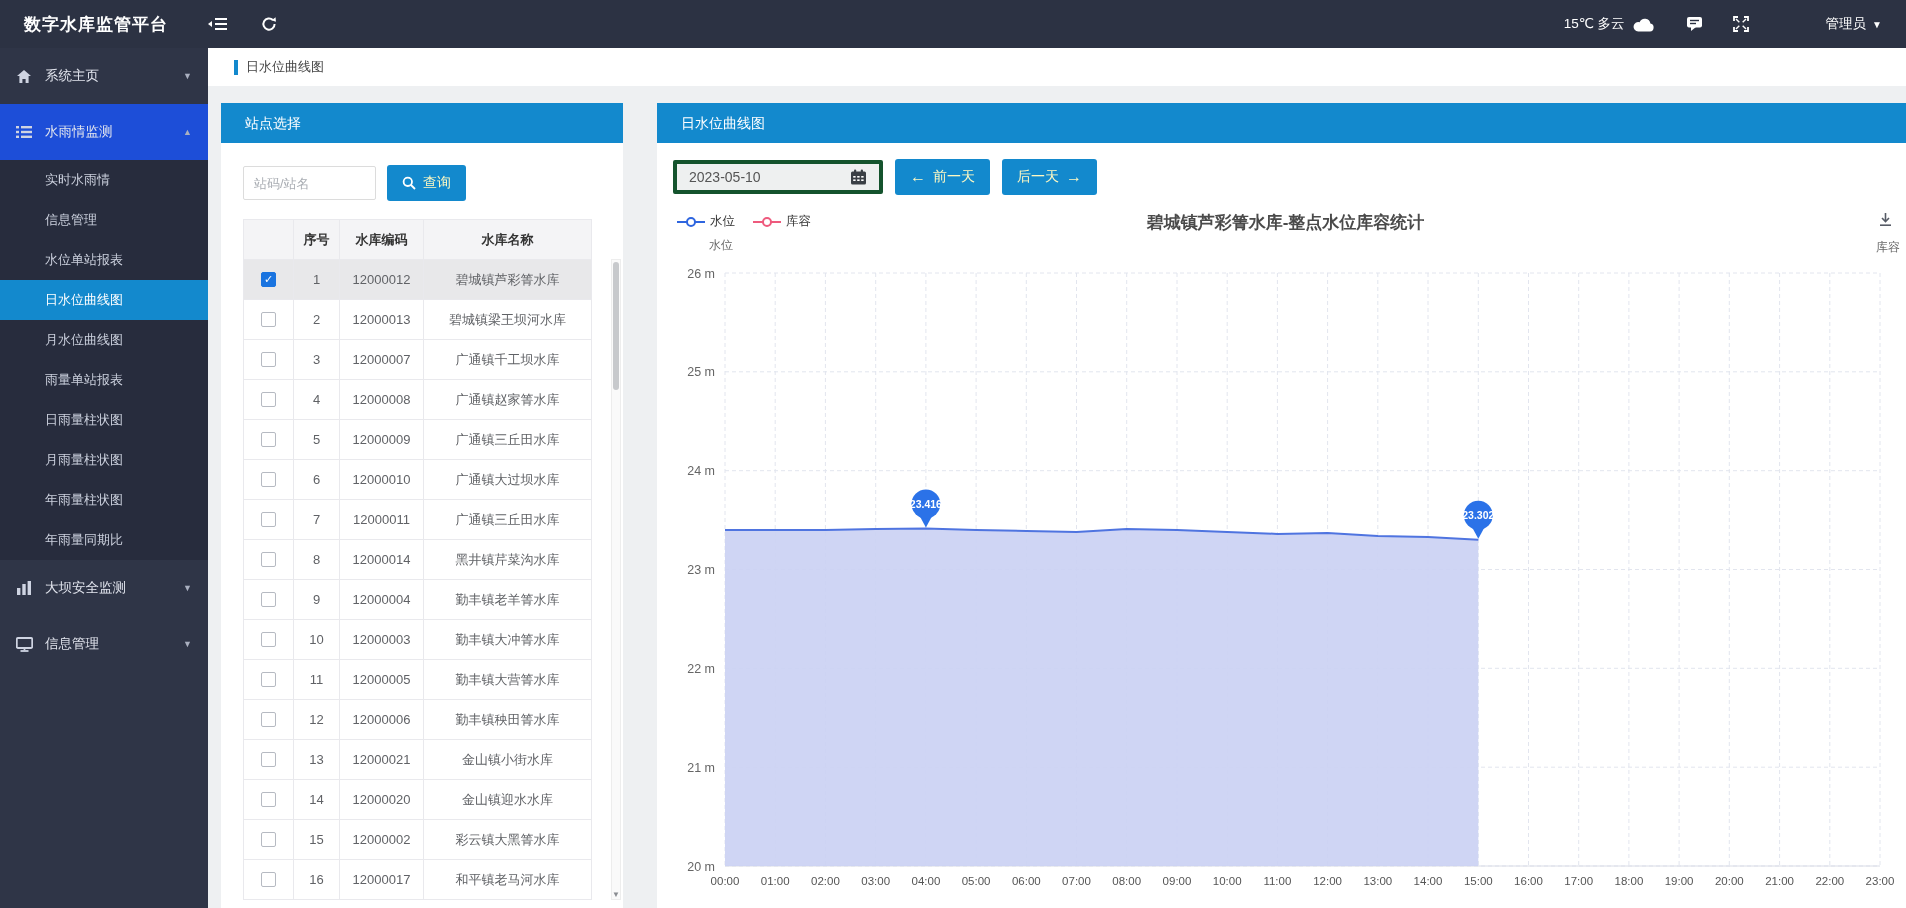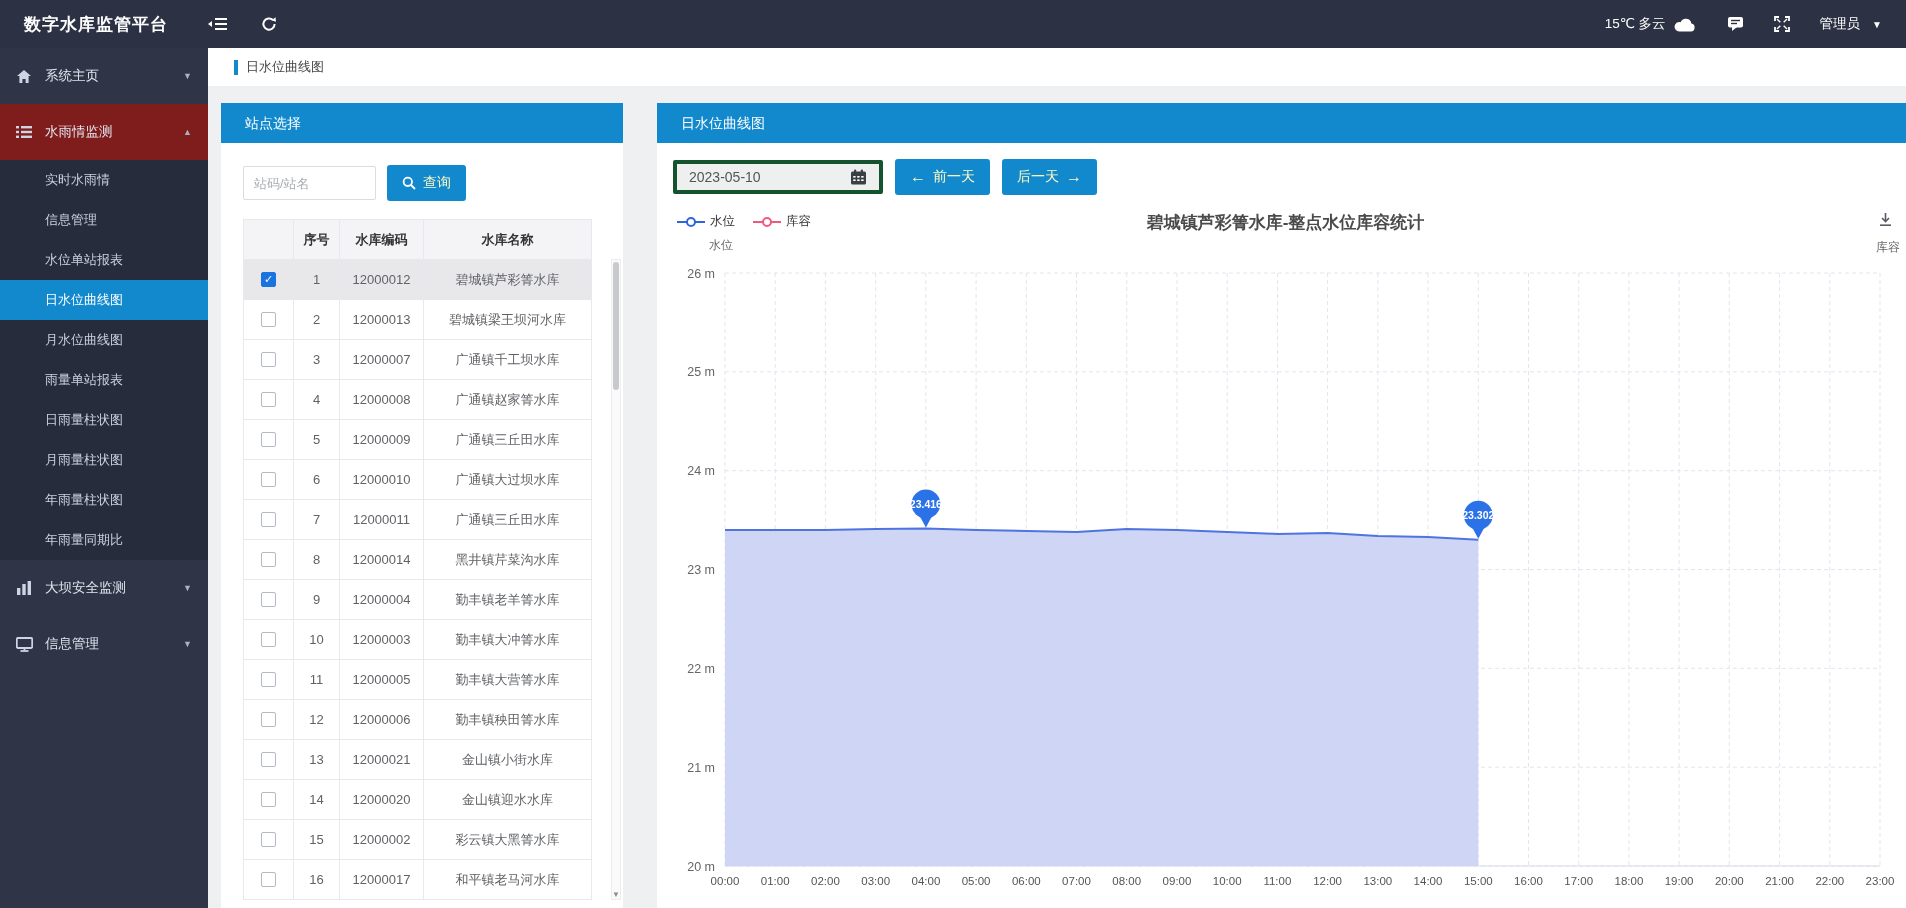--- a/index.html
+++ b/index.html
@@ -9,27 +9,27 @@
     font-family:"Liberation Sans","DejaVu Sans",sans-serif;
     background:#eef0f2; font-size:13px; color:#333;
   }
   
   .topbar { height:48px; background:#2c3243; color:#fff; display:flex; align-items:center; padding:0 24px; }
   .app-title { font-size:17px; font-weight:bold; letter-spacing:1px; }
   .tb-icon { display:inline-flex; align-items:center; justify-content:center; cursor:pointer; }
   .tb-left-icons { display:flex; gap:34px; margin-left:40px; }
   .tb-right { margin-left:auto; display:flex; align-items:center; gap:30px; font-size:13.5px; }
   .weather { display:inline-flex; align-items:center; gap:7px; }
-  .user { display:inline-flex; align-items:center; gap:12px; cursor:pointer; }
+  .user { display:inline-flex; align-items:center; gap:6px; cursor:pointer;margin-left:47px; }
   .caret { font-size:10px; }
   
   .shell { display:flex; height:860px; }
   .sidebar { width:208px; flex-shrink:0; background:#2f3547; color:#e2e5ee; overflow:hidden; }
   .menu-item { height:56px; display:flex; align-items:center; padding:0 16px; font-size:13.5px; cursor:pointer; }
-  .menu-item.expanded { background:#7f1d1d; }
+  .menu-item.expanded { background:#1d4ed8; }
   .mi-icon { width:17px; height:17px; margin-right:12px; display:inline-flex; align-items:center; color:#cfd4e2; }
   .chev { margin-left:auto; font-size:9px; color:#aab0c0; }
   .submenu { background:#272c3d; }
   .submenu-item { height:40px; line-height:40px; padding-left:45px; font-size:13px; color:#ccd1de; cursor:pointer; }
   .submenu-item.active { background:#1389cd; color:#fff; }
   
   .main { flex:1; display:flex; flex-direction:column; overflow:hidden; }
   .breadcrumb { background:#fff; height:38px; flex-shrink:0; display:flex; align-items:center; padding:0 26px; font-size:13px; color:#444; }
   .bc-bar { width:4px; height:15px; background:#1389cd; margin-right:8px; }
   .content { flex:1; padding:17px 4px 0 13px; display:flex; gap:34px; overflow:hidden; }

